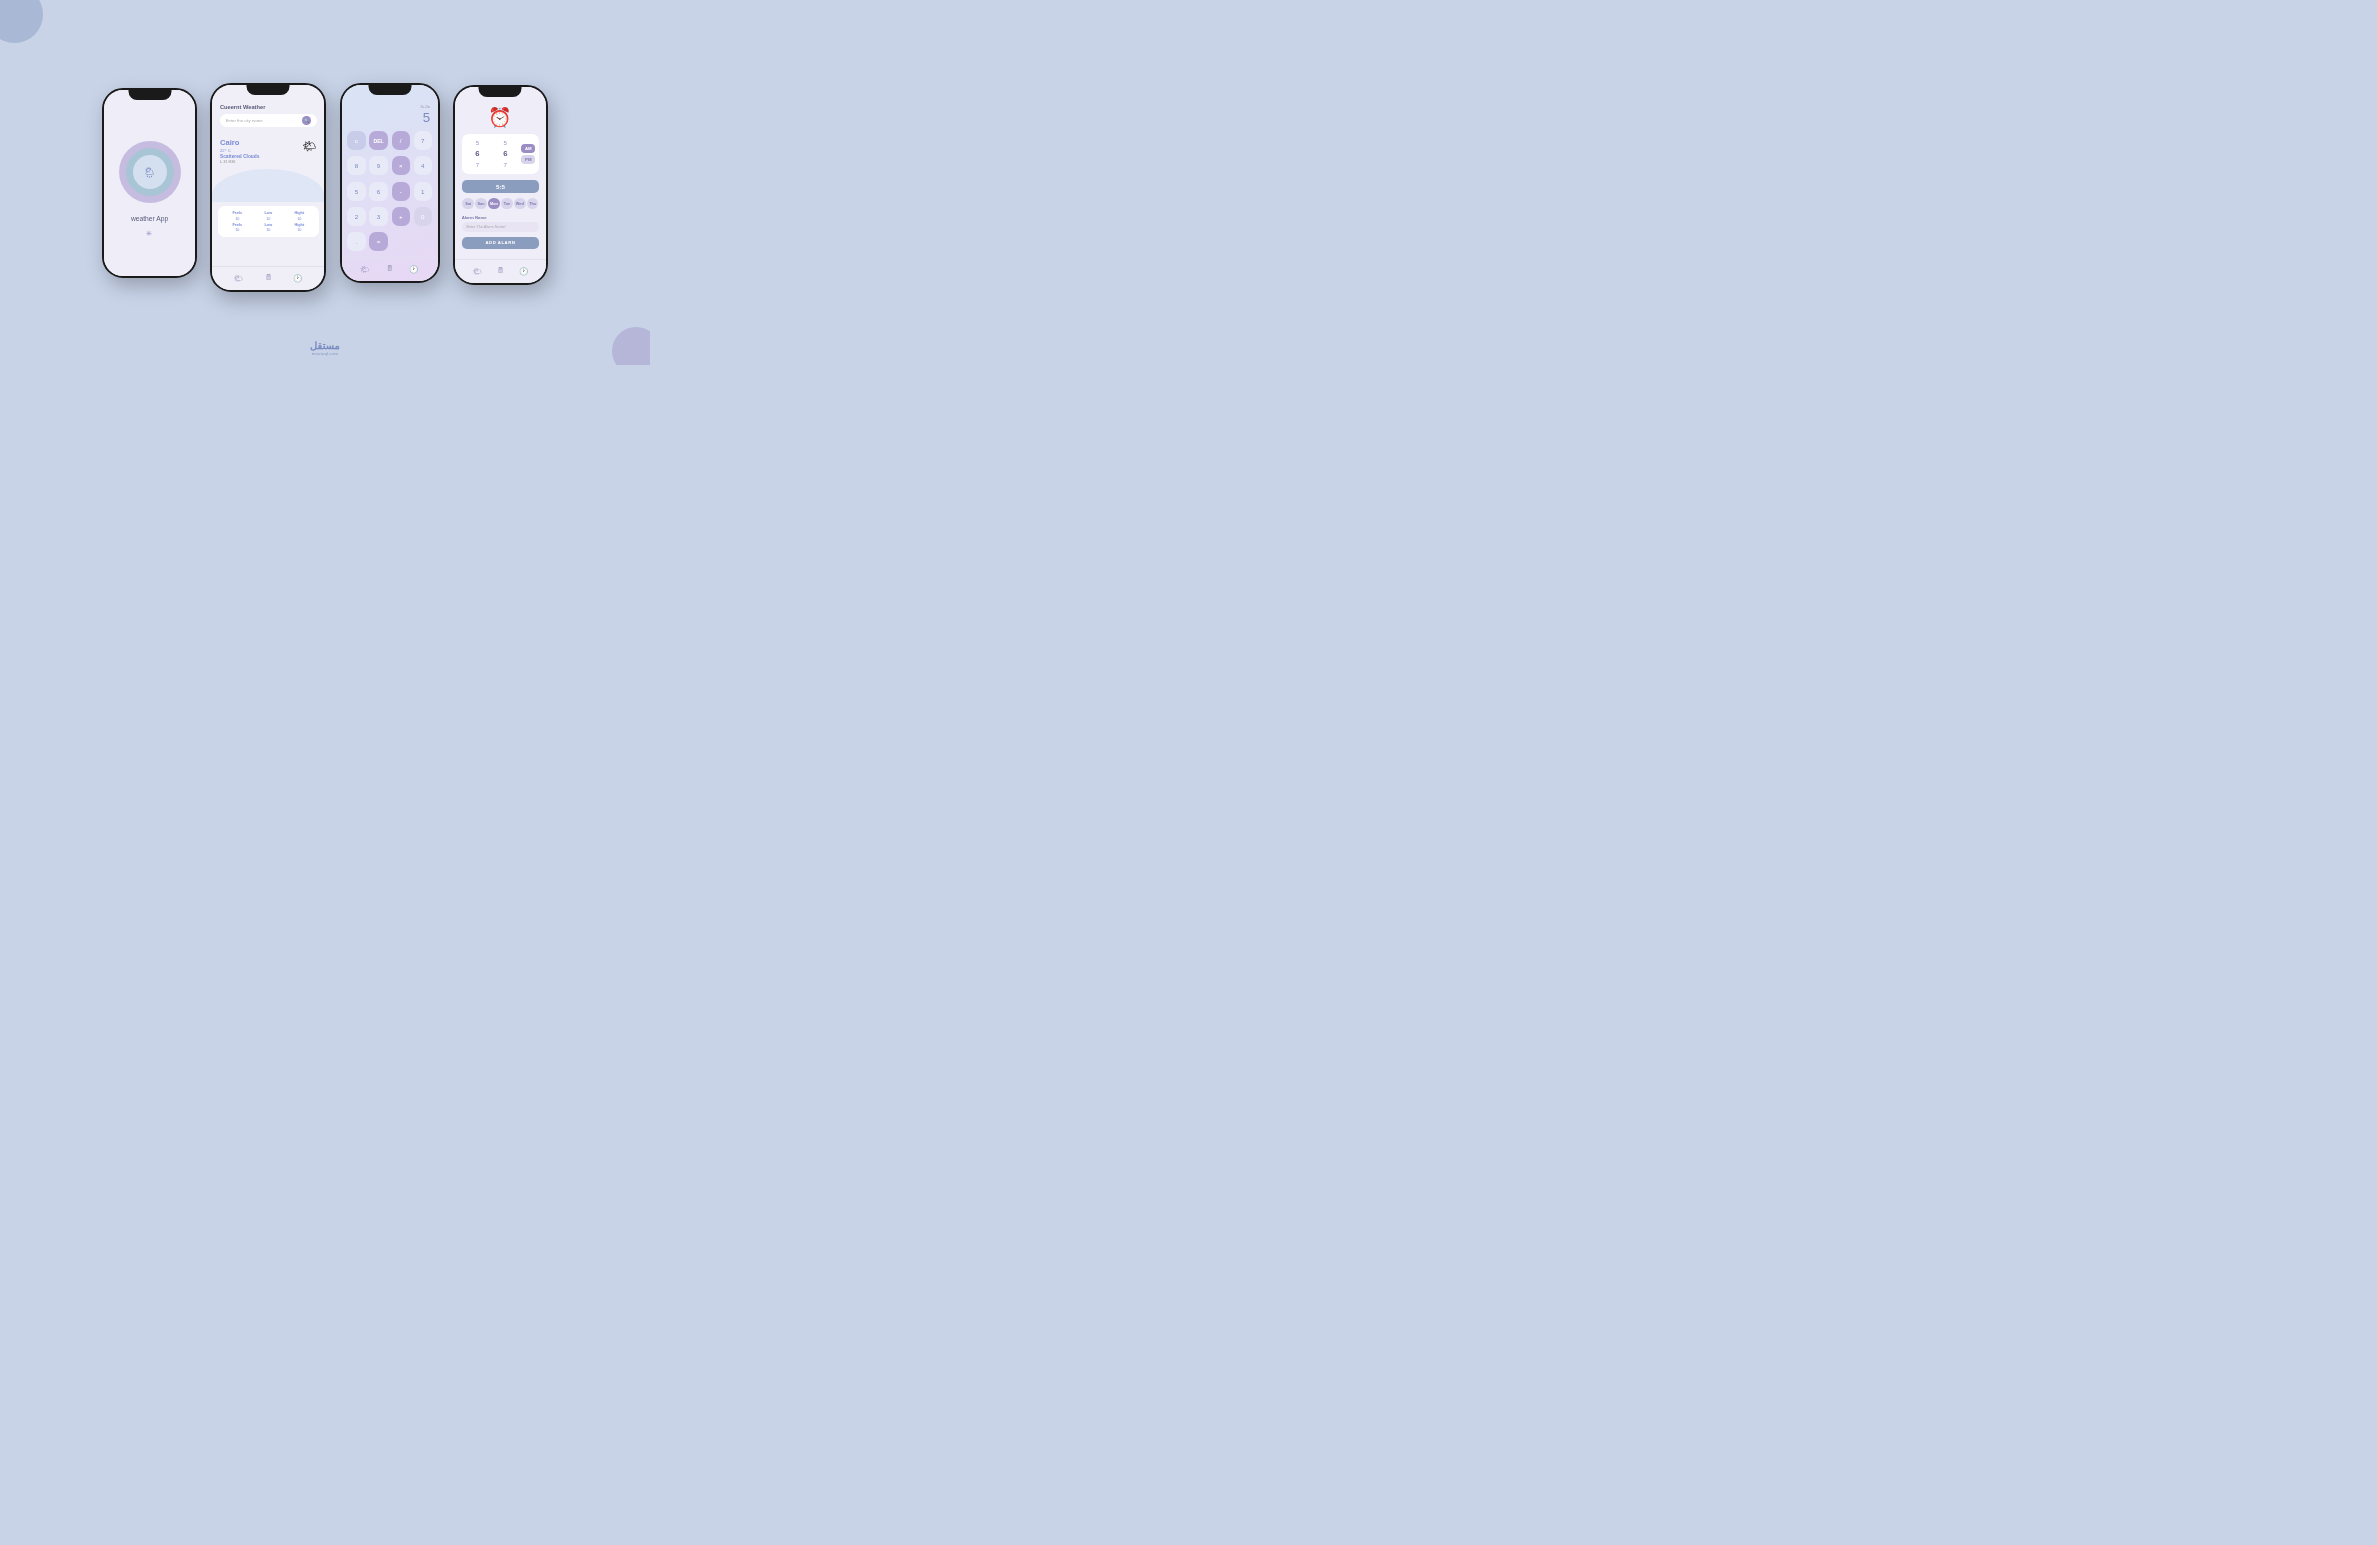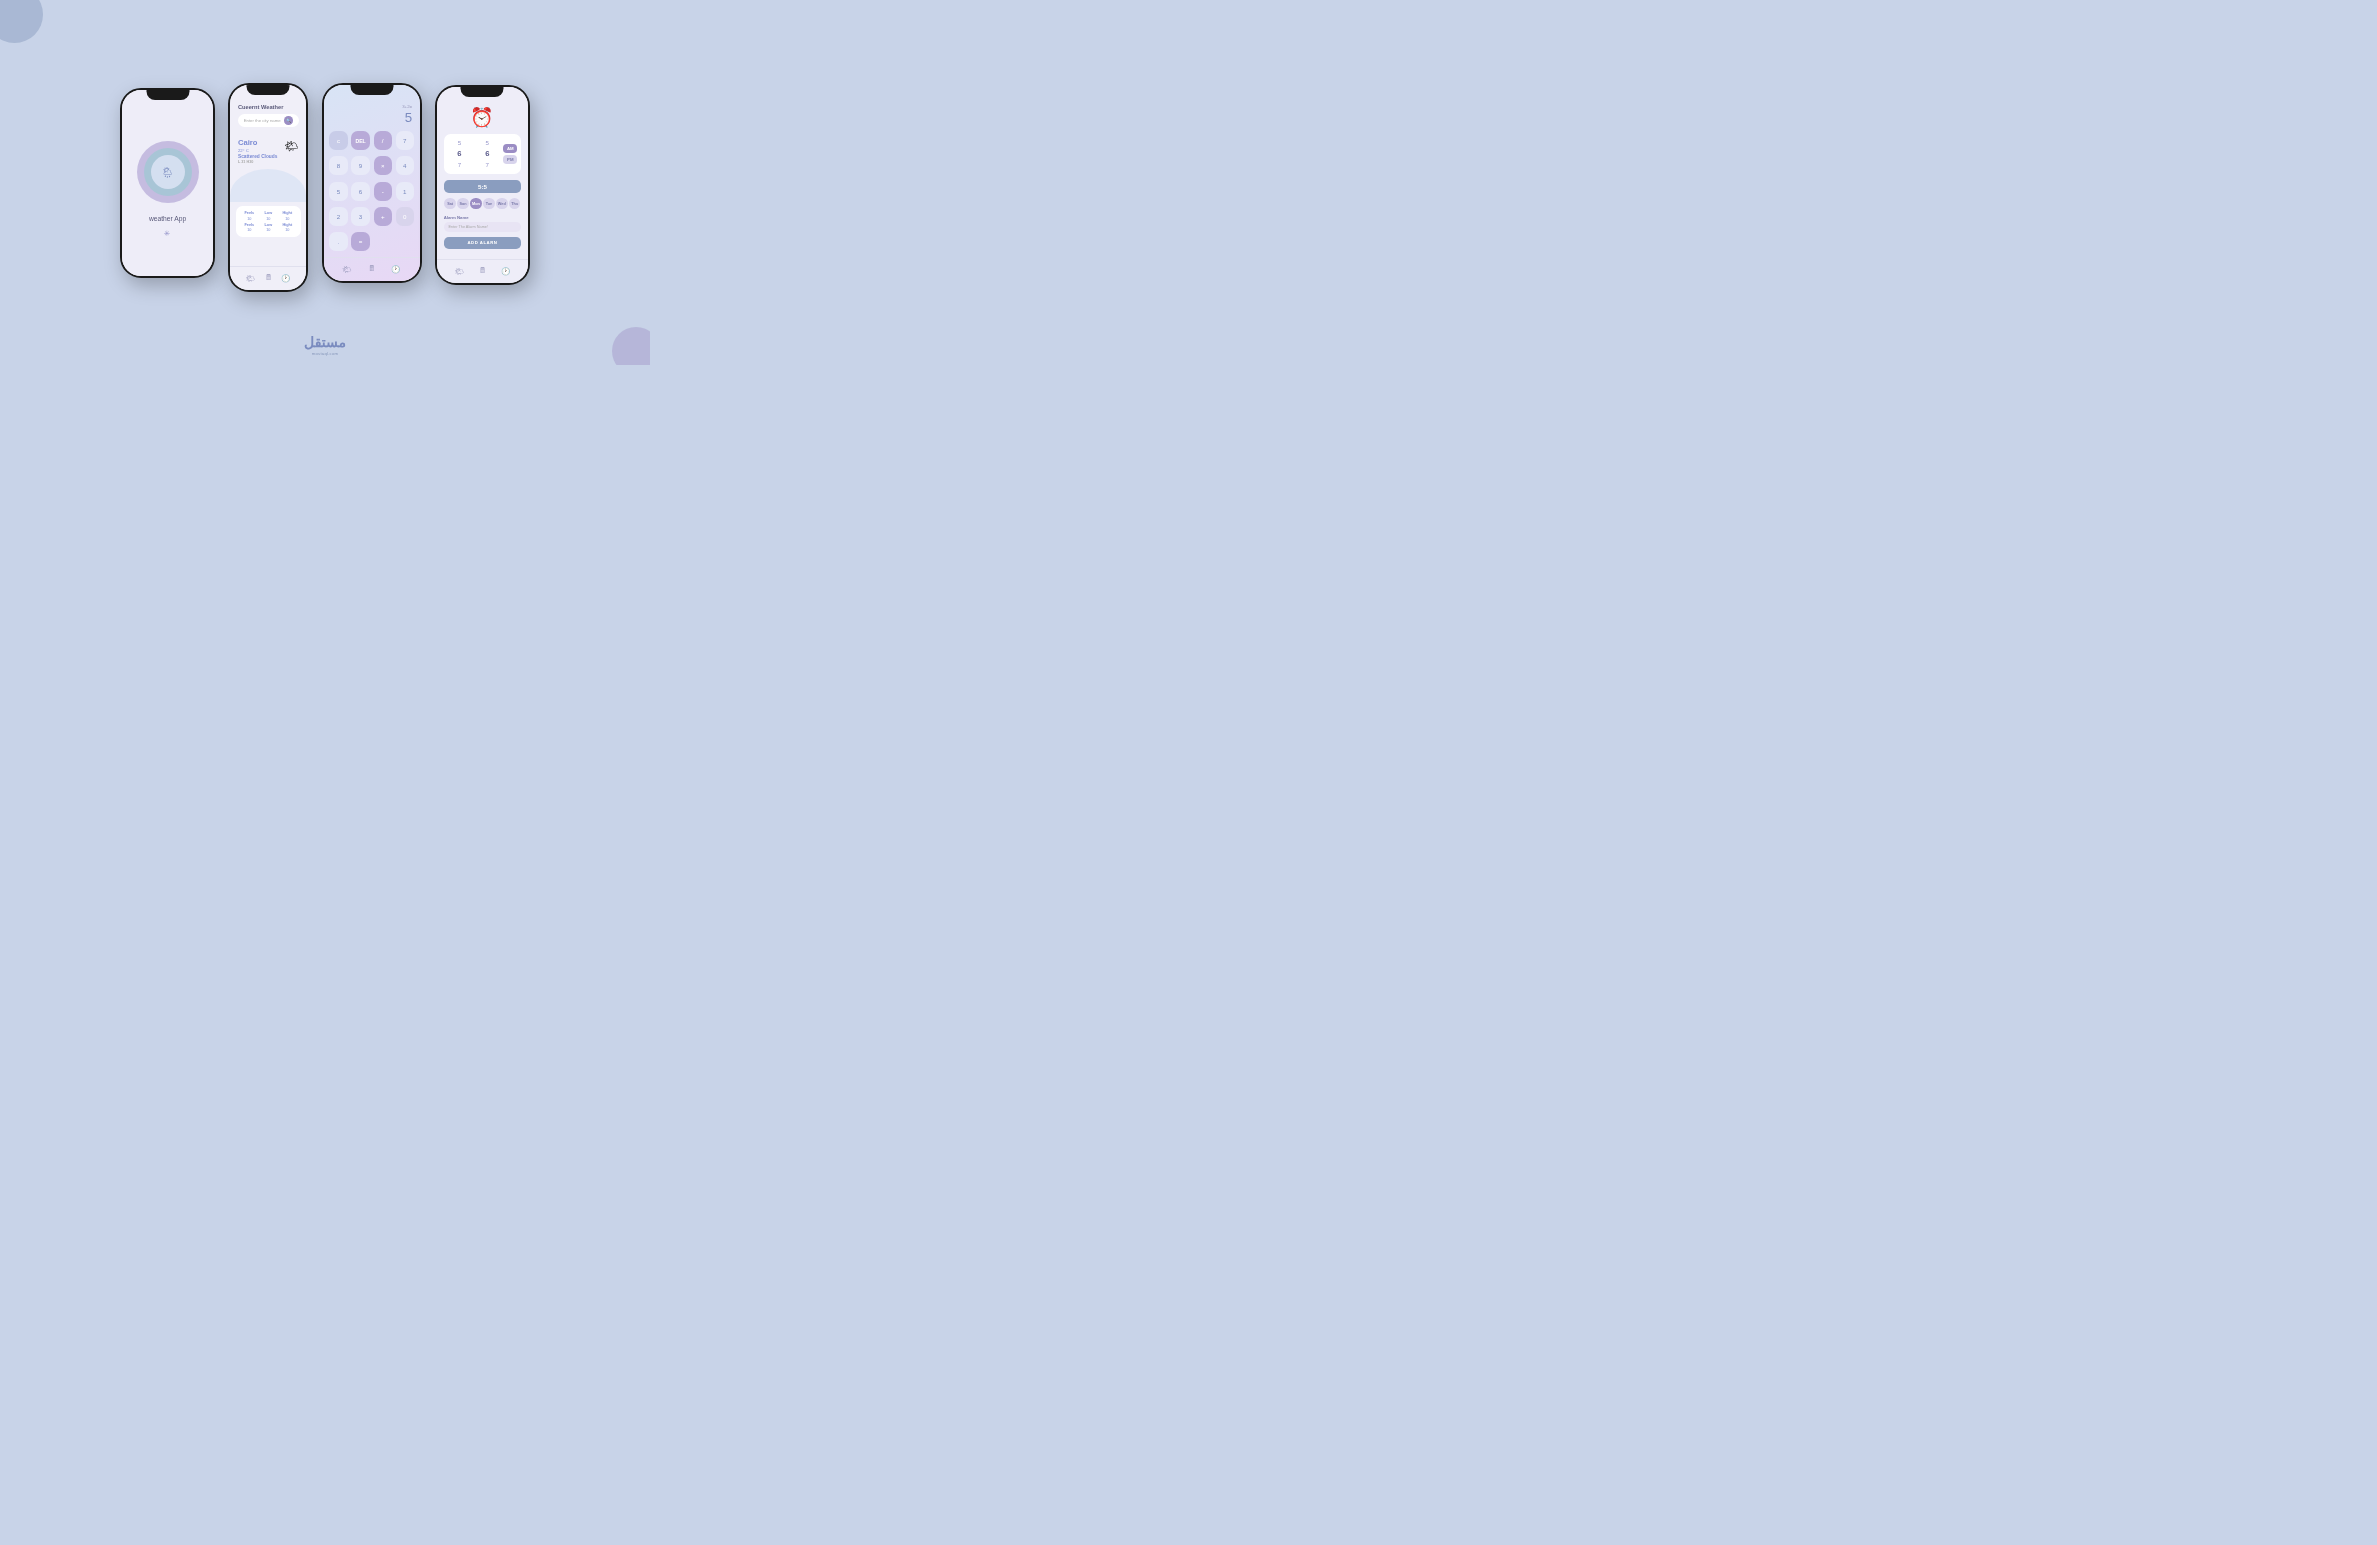--- a/index.html
+++ b/index.html
@@ -71,21 +71,21 @@
     }
 
     
     .phone-1 {
       width: 95px;
       height: 190px;
     }
 
     
     .phone-2 {
-      width: 80px;
+      width: 116px;
       height: 209px;
       margin-top: 9.5px;
     }
 
     
     .phone-3 {
       width: 100px;
       height: 200px;
     }
 
@@ -526,21 +526,21 @@
     .watermark {
       position: absolute;
       bottom: 8.6px;
       left: 50%;
       transform: translateX(-50%);
       text-align: center;
       z-index: 5;
     }
 
     .watermark-logo {
-      font-size: 14px;
+      font-size: 10px;
       color: #7a8bbf;
       font-weight: 700;
       font-family: serif;
     }
 
     .watermark-url {
       font-size: 4.3px;
       color: #8899bb;
       letter-spacing: 0.2px;
     }

